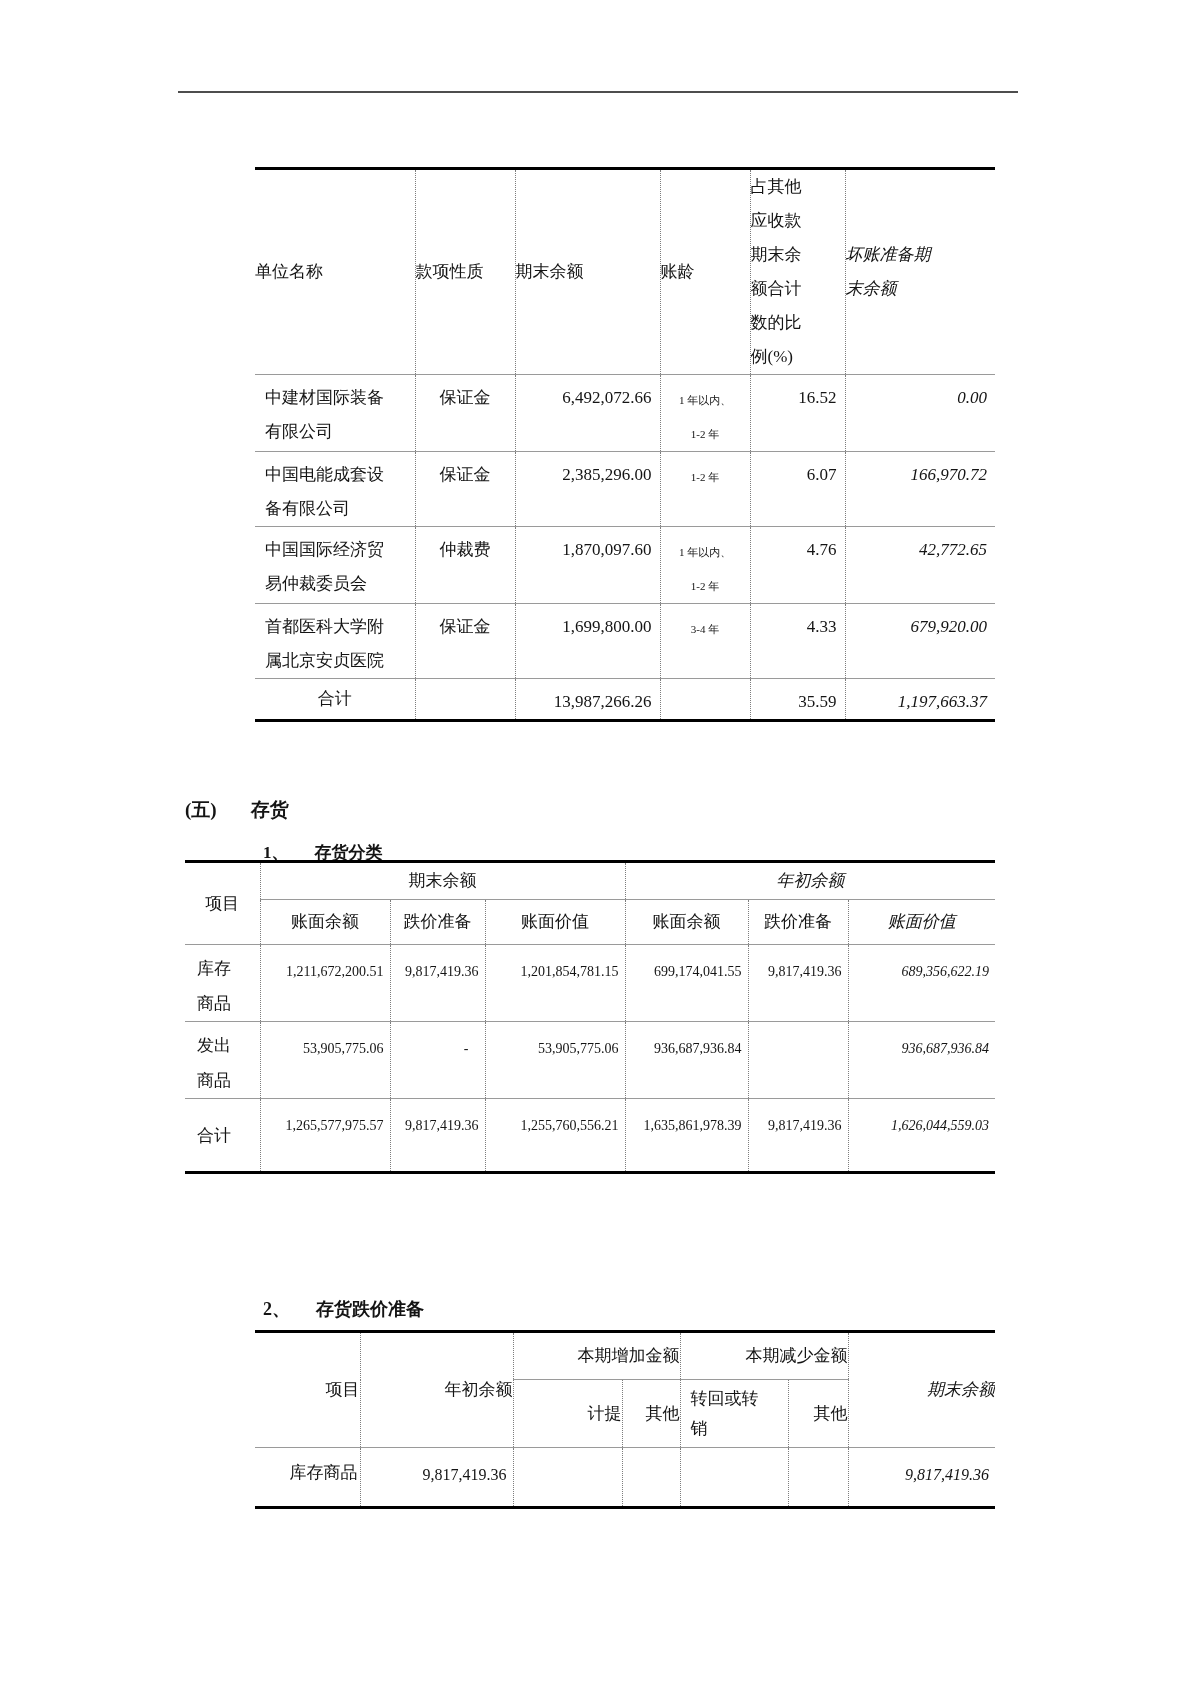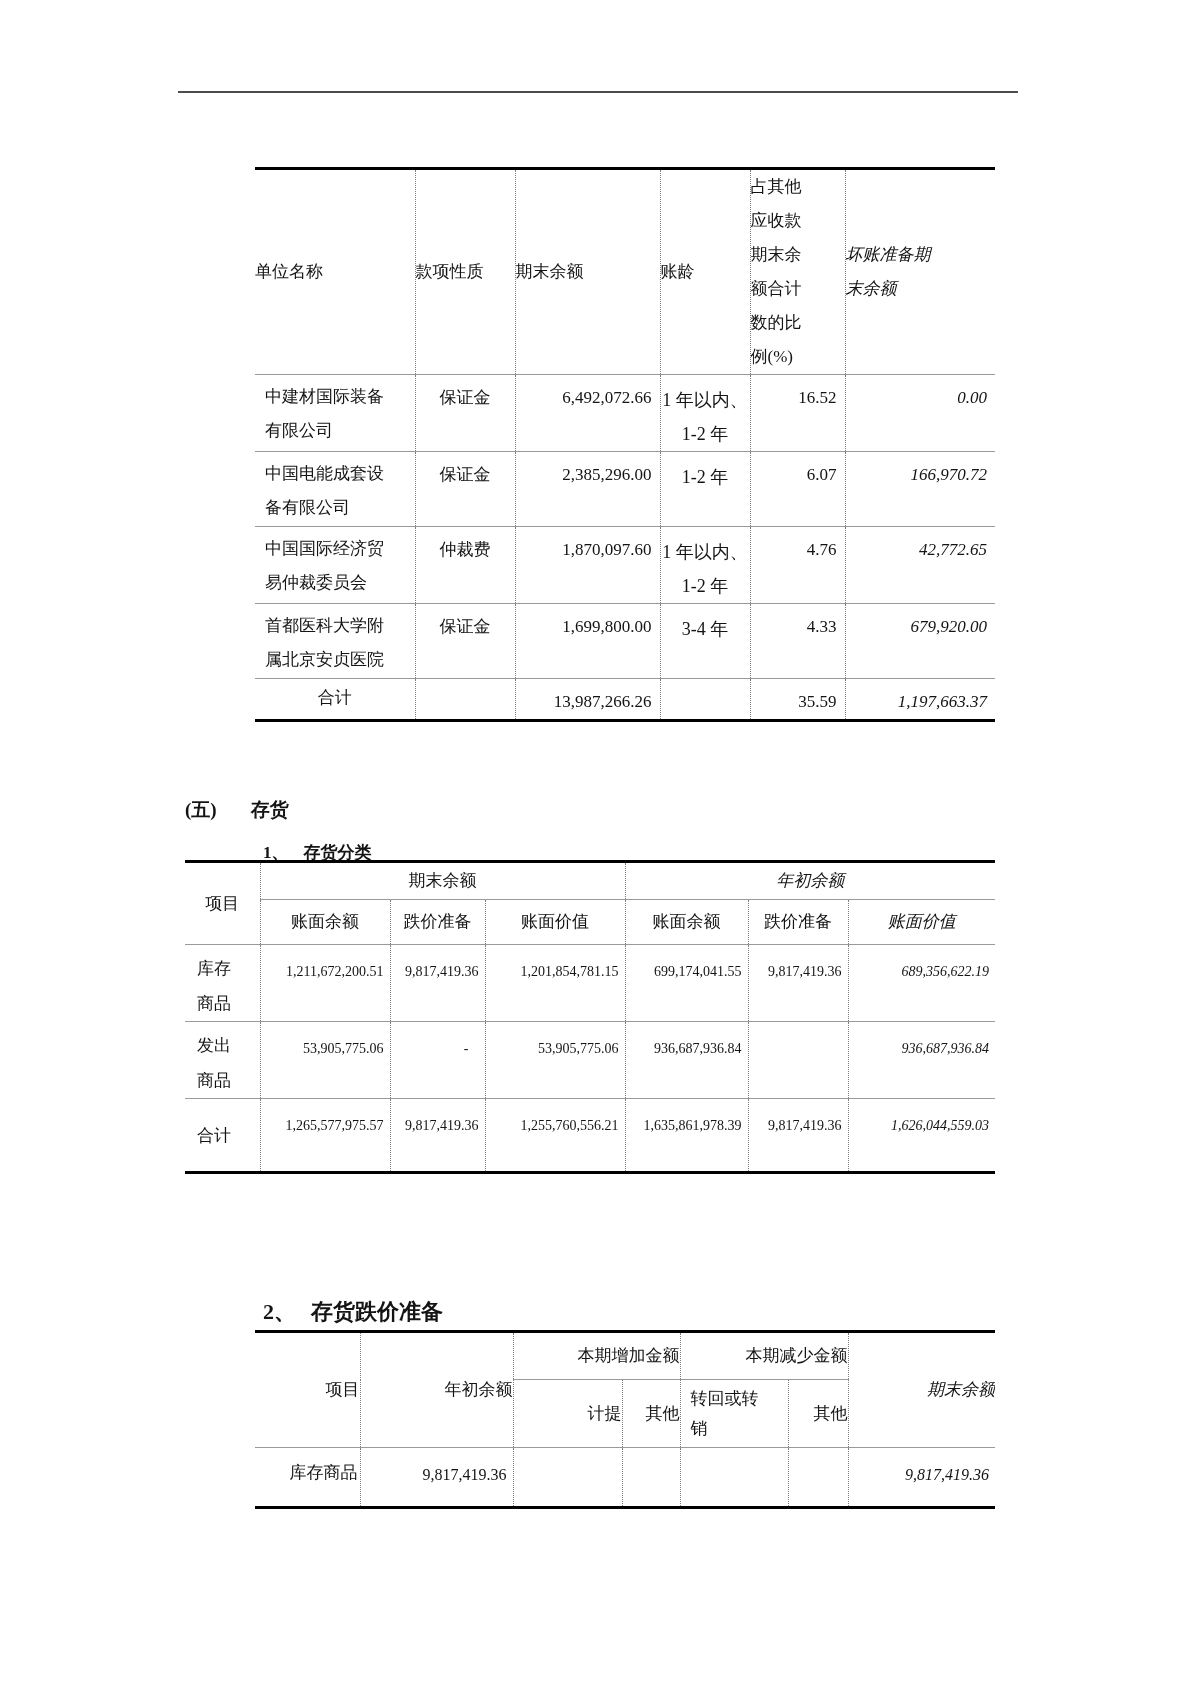--- a/index.html
+++ b/index.html
@@ -17,24 +17,24 @@
     border-right:1px dotted #7d7d7d; padding:0;
     font-size:17px; line-height:34px; vertical-align:top; color:#141414;
   }
   table.fin th.noR, table.fin td.noR { border-right:none;font-style:italic; }
   table.fin tr.sep > th, table.fin tr.sep > td { border-top:1px solid #9a9a9a; }
   th.groupline { border-bottom:1px solid #9a9a9a; }
 
   
   #table1 { position:absolute; top:167px; left:255px; width:740px; }
   #table1 tr.hdr th { vertical-align:middle; text-align:left; }
-  #table1 td.name { text-align:left; padding:6px 4px 0 10px;font-family:Liberation Mono, monospace; }
+  #table1 td.name { text-align:left; padding:6px 4px 0 10px; }
   #table1 td.nature { text-align:center; padding-top:6px; }
   #table1 td.num { text-align:right; padding:6px 8px 0 0; }
-  #table1 td.aging { text-align:center; font-size:18px; padding-top:8px; }
+  #table1 td.aging { text-align:center; font-size:11px; padding-top:8px; }
   #table1 tr.total td { vertical-align:middle; }
   #table1 tr.total td.name { text-align:center; padding:0; }
 
   
   #table2 { position:absolute; top:860px; left:185px; width:810px; }
   #table2 th { vertical-align:middle; text-align:center; }
   #table2 td.item { text-align:left; padding:6px 2px 0 12px; line-height:35px; }
   #table2 td.num { text-align:right; font-size:14px; padding:10px 6px 0 0; }
   #table2 td.dash { padding-right:16px; }
   #table2 tr.total td.item { vertical-align:middle; text-align:left; padding-top:0; }
@@ -42,22 +42,22 @@
   
   #table3 { position:absolute; top:1330px; left:255px; width:740px; }
   #table3 th { vertical-align:middle; text-align:right; line-height:30px; }
   #table3 th.reversal { text-align:left; padding-left:10px; }
   #table3 td.item { text-align:right; padding:8px 2px 0 12px; }
   #table3 td.num { text-align:right; font-size:16px; padding:10px 6px 0 0; }
 
   .h-sec { position:absolute; top:797px; left:185px; font-size:19px; font-weight:bold; }
   .h-sec .t { margin-left:34px; }
   .h-sub1 { position:absolute; top:841px; left:263px; font-size:17px; font-weight:bold; }
-  .h-sub2 { position:absolute; top:1297px; left:263px; font-size:22px; font-weight:bold; }
-  .h-sub1 .t, .h-sub2 .t { margin-left:15px; }
+  .h-sub2 { position:absolute; top:1297px; left:263px; font-size:18px; font-weight:bold; }
+  .h-sub1 .t, .h-sub2 .t { margin-left:26px; }
 
   .footer { position:absolute; top:1572px; left:0; width:100%;
     text-align:center; font-size:15px; color:#141414; }
 </style>
 </head>
 <body>
 
 <div id="page">
 
   <div class="top-rule"></div>

